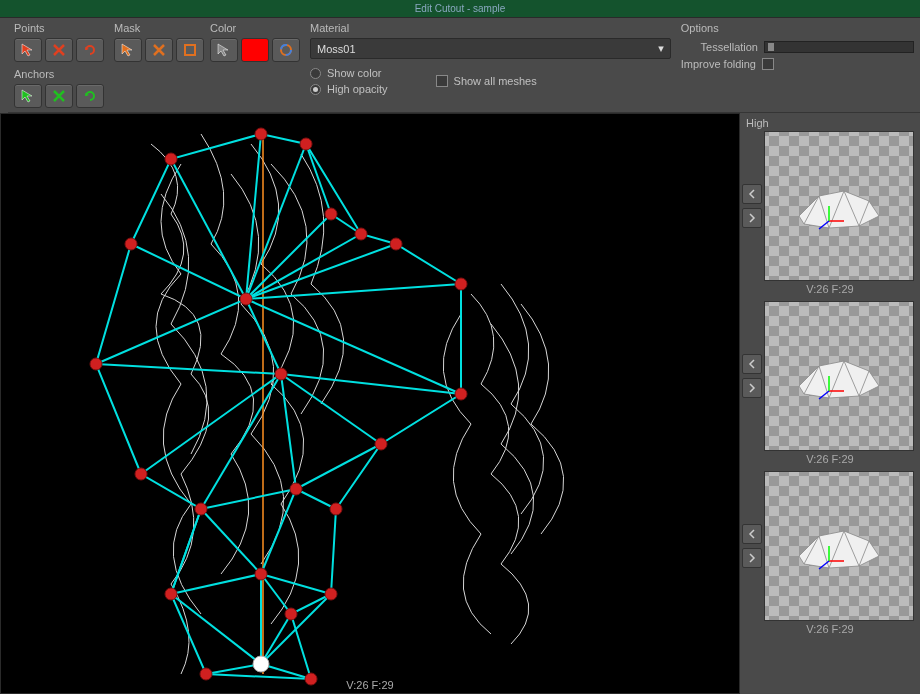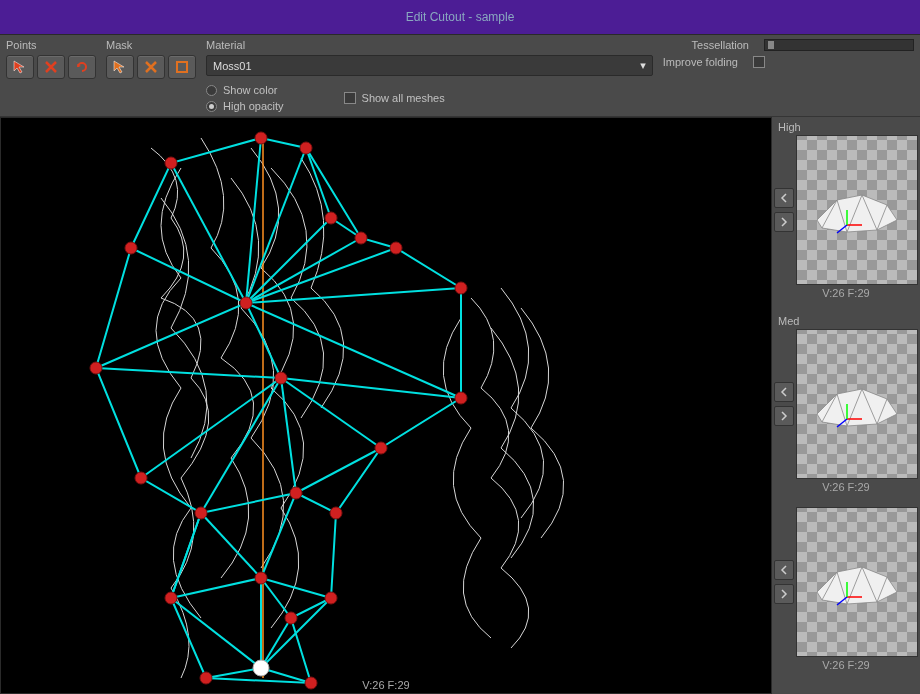--- a/index.html
+++ b/index.html
@@ -1,42 +1,42 @@
 <!DOCTYPE html>
 <html><head>
 <meta charset="utf-8">
 <style>
 * { box-sizing: border-box; margin: 0; padding: 0; font-family: Arial, sans-serif; }
 body { background: #4a4a4a; color: #c0c0c0; font-size: 11px; width: 920px; height: 694px; overflow: hidden; display: flex; flex-direction: column; }
-.titlebar { background: #4c1d95; color: #8aa8c0; text-align: center; padding: 10px 0; font-size: 12px; border-bottom: 1px solid #2a2a2a; }
-.topbar { display: flex; background: #4a4a4a; padding: 4px 6px; gap: 10px; border-bottom: 1px solid #353535; }
+.titlebar { background: #14532d; color: #8aa8c0; text-align: center; padding: 3px 0; font-size: 10px; border-bottom: 1px solid #2a2a2a; }
+.topbar { display: flex; background: #4a4a4a; padding: 4px 6px; gap: 10px; border-bottom: 1px solid #353535; margin-left: 8px; }
 .group { display: flex; flex-direction: column; gap: 2px; }
 .group-label { font-size: 11px; color: #bbb; margin-bottom: 2px; }
 .icon-row { display: flex; gap: 3px; }
 .icon-btn { width: 28px; height: 24px; background: #5a5a5a; border: 1px solid #333; border-radius: 3px; display:flex; align-items:center; justify-content:center; cursor:pointer; box-shadow: inset 0 1px 0 rgba(255,255,255,0.1); }
 .icon-btn svg { width: 16px; height: 16px; }
 .material-group { flex: 1; }
 .material-select { width: 100%; background: #3a3a3a; color: #ddd; border: 1px solid #2a2a2a; padding: 3px 6px; font-size: 11px; display:flex; justify-content:space-between; align-items:center; border-radius:2px; }
 .radios { display:flex; flex-direction: column; gap:4px; margin-top:6px;}
 .radio-row { display:flex; align-items:center; gap:6px;}
 .radio-dot { width:11px; height:11px; border-radius:50%; border:1px solid #888; background:#3a3a3a; display:flex; align-items:center; justify-content:center;}
 .radio-dot.on::after { content:""; width:5px; height:5px; border-radius:50%; background:#ccc; }
 .checkbox { width:12px; height:12px; background:#3a3a3a; border:1px solid #888; }
 .options-group { display:flex; flex-direction:column; gap:5px; min-width:210px; }
-.opt-row { display:flex; align-items:center; gap:15px; justify-content:flex-end; }
+.opt-row { display:flex; align-items:center; gap:6px; justify-content:flex-end; }
 .opt-label { color:#bbb; font-size:11px; }
 .tess-slider { width:150px; height:12px; background:#333; border:1px solid #222; position:relative; }
 .tess-slider::after{ content:""; position:absolute; left:3px; top:1px; width:6px; height:8px; background:#888; }
 .angle-boxes { display:flex; gap:0; }
 .angle-box { width:14px; height:12px; background:#3a3a3a; border:1px solid #222; }
 .angle-box.first { background:#5a5a5a; }
 .main { display:flex; flex:1; overflow:hidden; }
 .viewport { flex:1; background:#000; position:relative; border:1px solid #2a2a2a; }
 .viewport-footer { position:absolute; bottom:0; left:0; right:0; text-align:center; color:#aaa; font-size:11px; padding:2px;}
-.rightpanel { width:148px; background:#4a4a4a; display:flex; flex-direction:column; padding:2px; gap:12px; overflow:hidden;}
+.rightpanel { width:180px; background:#4a4a4a; display:flex; flex-direction:column; padding:2px; gap:4px; overflow:hidden;}
 .lod-block { display:flex; flex-direction:column; }
 .lod-label { font-size:11px; color:#bbb; padding:2px 4px;}
 .lod-row { display:flex; gap:2px;}
 .lod-navbtns { display:flex; flex-direction:column; gap:4px; justify-content:center;}
 .navbtn { width:20px; height:20px; background:#5a5a5a; border:1px solid #333; display:flex; align-items:center; justify-content:center; cursor:pointer; border-radius:2px;}
 .lod-preview { width:150px; height:150px; background: repeating-conic-gradient(#bbb 0% 25%, #999 0% 50%) 50% / 20px 20px; position:relative; border:1px solid #333;}
 .lod-mesh { position:absolute; left:50%; top:50%; transform:translate(-50%,-50%); }
 .lod-footer { text-align:center; color:#aaa; font-size:11px; padding:2px 0;}
 .mesh-svg { position:absolute; top:0; left:0; }
 .color-swatch { width:28px; height:24px; background:red; border:1px solid #333; border-radius:3px;}
@@ -63,70 +63,109 @@
             </svg>
           </div>
         <div class="icon-btn">
             <svg viewBox="0 0 16 16">
               <path d="M4 8 A4 4 0 1 1 8 12" fill="none" stroke="#e04020" stroke-width="2"></path>
               <path d="M3 5 L4 8 L7 7" fill="#e04020"></path>
             </svg>
           </div>
       </div>
     </div>
+    <div class="group">
+      <div class="group-label">Anchors</div>
+      <div class="icon-row">
+        <div class="icon-btn">
+            <svg viewBox="0 0 16 16">
+              <path d="M2 2 L2 12 L5 9 L8 14 L10 13 L7 8 L12 8 Z" fill="#20c020" stroke="#fff" stroke-width="0.5"></path>
+            </svg>
+          </div>
+        <div class="icon-btn">
+            <svg viewBox="0 0 16 16">
+              <path d="M3 3 L13 13 M13 3 L3 13" stroke="#20c020" stroke-width="2.5"></path>
+            </svg>
+          </div>
+        <div class="icon-btn">
+            <svg viewBox="0 0 16 16">
+              <path d="M4 8 A4 4 0 1 1 8 12" fill="none" stroke="#20c020" stroke-width="2"></path>
+              <path d="M3 5 L4 8 L7 7" fill="#20c020"></path>
+            </svg>
+          </div>
+      </div>
+    </div>
   </div>
 
   <div style="display:flex; flex-direction:row; gap:6px;">
     <div class="group">
       <div class="group-label">Mask</div>
       <div class="icon-row">
         <div class="icon-btn">
             <svg viewBox="0 0 16 16">
               <path d="M2 2 L2 12 L5 9 L8 14 L10 13 L7 8 L12 8 Z" fill="#e07020" stroke="#fff" stroke-width="0.5"></path>
             </svg>
           </div>
         <div class="icon-btn">
             <svg viewBox="0 0 16 16">
               <path d="M3 3 L13 13 M13 3 L3 13" stroke="#e07020" stroke-width="2.5"></path>
             </svg>
           </div>
         <div class="icon-btn">
             <svg viewBox="0 0 16 16">
               <rect x="3" y="3" width="10" height="10" fill="none" stroke="#e07020" stroke-width="2"></rect>
+            </svg>
+          </div>
+      </div>
+    </div>
+    <div class="group">
+      <div class="group-label">Color</div>
+      <div class="icon-row">
+        <div class="icon-btn">
+            <svg viewBox="0 0 16 16">
+              <path d="M2 2 L2 12 L5 9 L8 14 L10 13 L7 8 L12 8 Z" fill="#888" stroke="#fff" stroke-width="0.5"></path>
+            </svg>
+          </div>
+        <div class="color-swatch"></div>
+        <div class="icon-btn">
+            <svg viewBox="0 0 16 16">
+              <circle cx="8" cy="8" r="5" fill="none" stroke="#e07020" stroke-width="2"></circle>
+              <circle cx="8" cy="8" r="5" fill="none" stroke="#4080e0" stroke-width="2" stroke-dasharray="8 8"></circle>
             </svg>
           </div>
       </div>
     </div>
   </div>
 
   <div class="group material-group">
     <div class="group-label">Material</div>
     <div class="material-select">
       <span>Moss01</span>
       <span>▾</span>
     </div>
-    <div style="display:flex; gap:60px;">
+    <div style="display:flex; gap:48px;">
       <div class="radios">
         <div class="radio-row">
           <div class="radio-dot"></div>
           <span>Show color</span>
         </div>
         <div class="radio-row">
           <div class="radio-dot on"></div>
           <span>High opacity</span>
         </div>
       </div>
       <div class="radio-row" style="margin-top:6px;">
         <div class="checkbox"></div>
         <span>Show all  meshes</span>
       </div>
     </div>
   </div>
 
   <div class="group options-group">
+    <div class="group-label">Options</div>
     <div class="opt-row">
       <span class="opt-label">Tessellation</span>
       <div class="tess-slider"></div>
     </div>
     <div class="opt-row">
       <span class="opt-label">Improve folding</span>
       <div class="checkbox"></div>
       <span style="width:134px;"></span>
     </div>
   </div>
@@ -252,21 +291,20 @@
                 <line x1="40" y1="45" x2="40" y2="30" stroke="lime"></line>
                 <line x1="40" y1="45" x2="30" y2="53" stroke="blue"></line>
               </g>
             </svg>
         </div>
       </div>
       <div class="lod-footer">V:26  F:29</div>
     </div>
 
     <div class="lod-block">
-      <div class="lod-label">Med</div>
       <div class="lod-row">
         <div class="lod-navbtns">
           <div class="navbtn">
               <svg width="10" height="10" viewBox="0 0 10 10">
                 <path d="M7 1 L3 5 L7 9" stroke="#ccc" fill="none" stroke-width="1.5"></path>
               </svg>
             </div>
           <div class="navbtn">
               <svg width="10" height="10" viewBox="0 0 10 10">
                 <path d="M3 1 L7 5 L3 9" stroke="#ccc" fill="none" stroke-width="1.5"></path>

